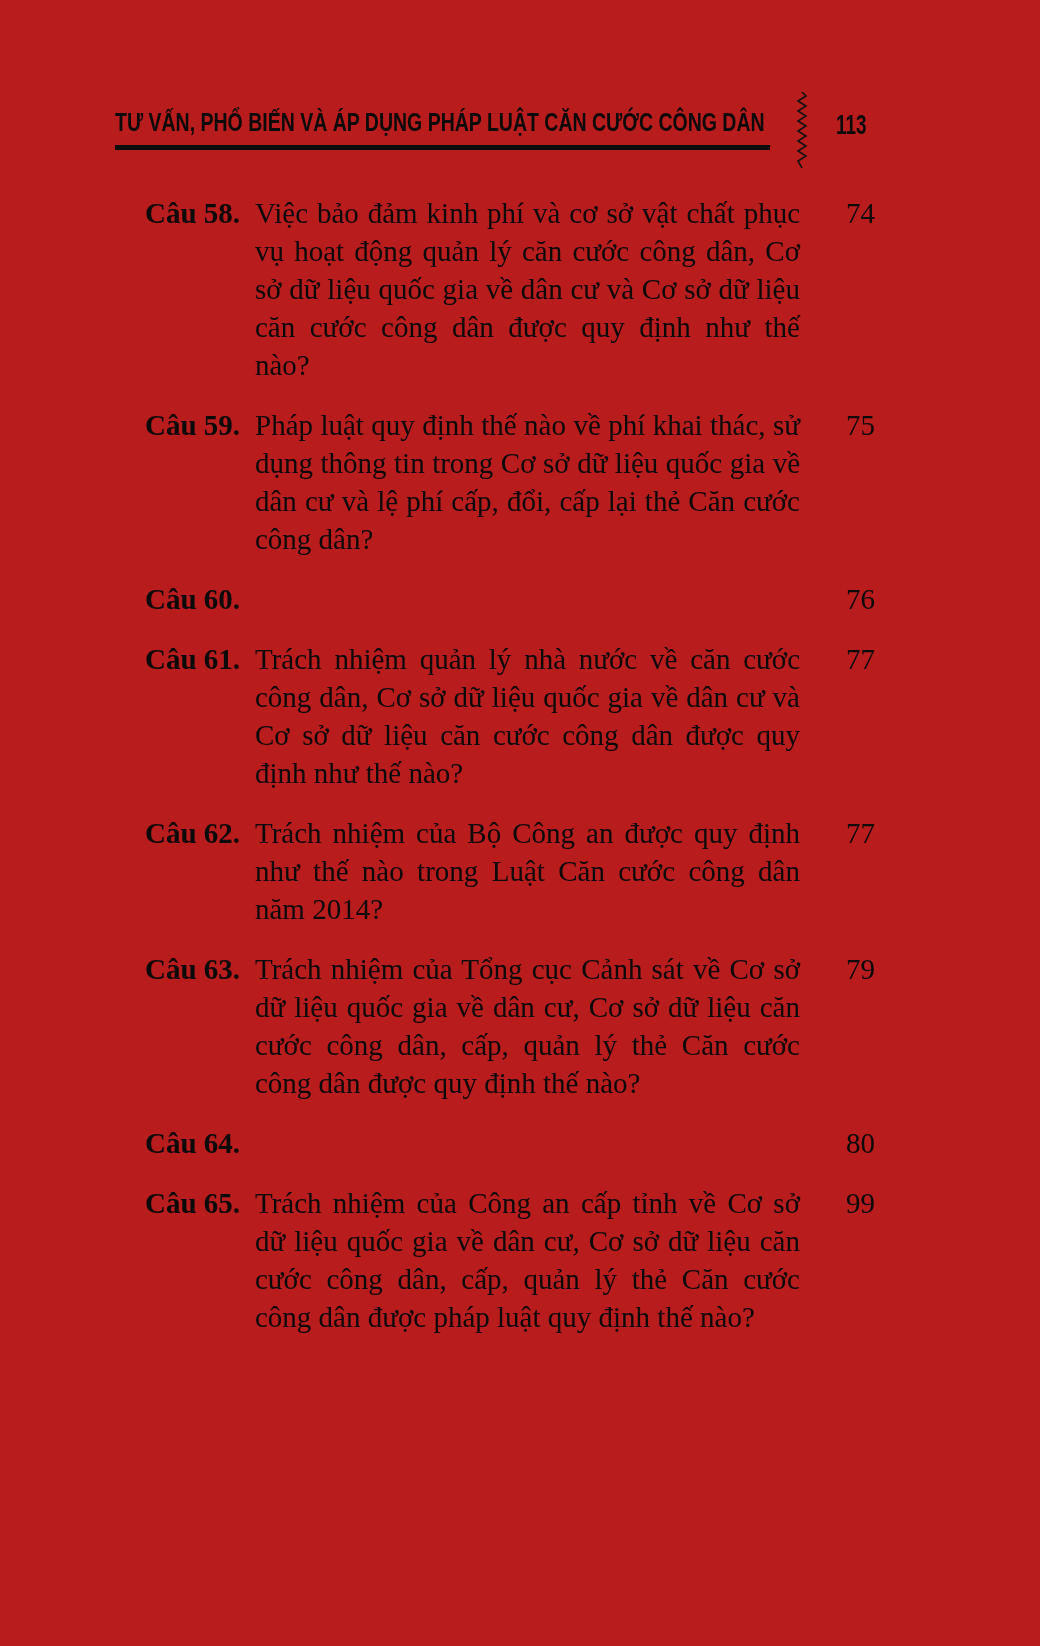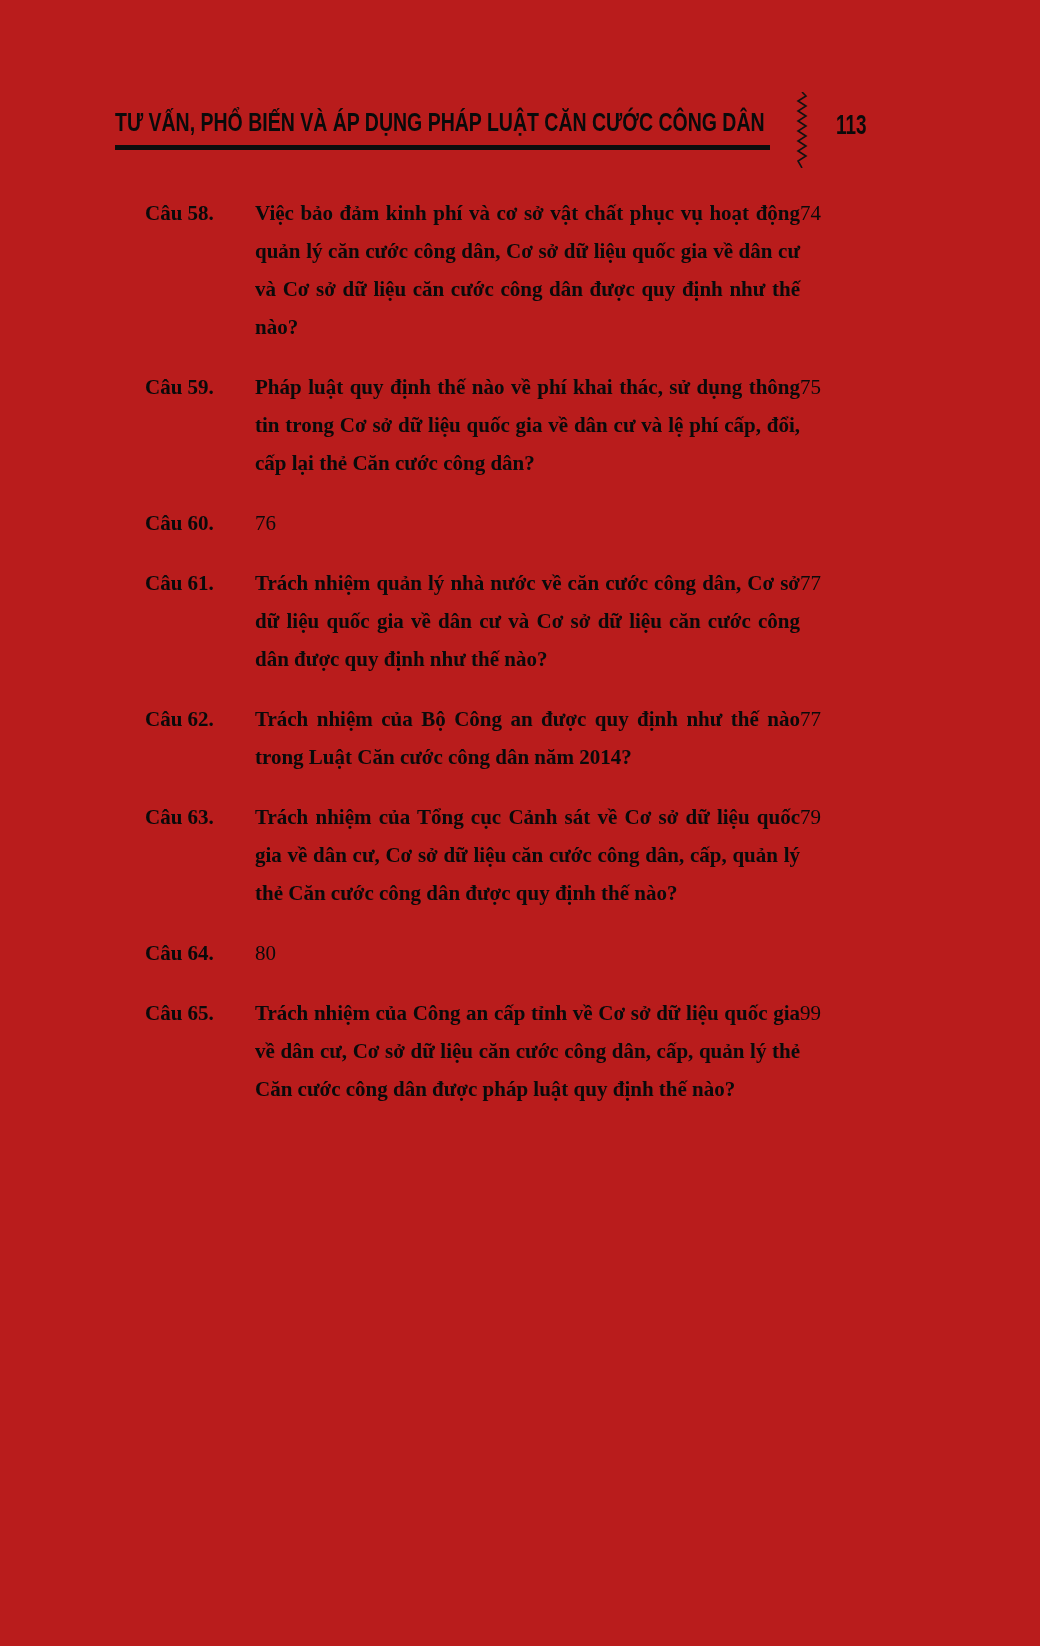--- a/index.html
+++ b/index.html
@@ -60,37 +60,37 @@
   .toc {
     position: absolute;
     top: 194px;
     left: 145px;
     width: 730px;
   }
   .entry {
     display: flex;
     align-items: flex-start;
     margin-bottom: 22px;
-    font-size: 21px;
+    font-size: 29px;
     line-height: 38px;
   }
   .entry-label {
     width: 110px;
     flex: 0 0 110px;
     font-weight: bold;
     white-space: nowrap;
   }
   .entry-text {
     width: 545px;
     flex: 0 0 545px;
     text-align: justify;
-    font-weight: bold;
   }
   .entry-page {
     flex: 1 1 auto;
+    text-align: right;
   }
 </style>
 </head>
 <body>
 
 <div class="page">
 
   <div class="header-title">TƯ VẤN, PHỔ BIẾN VÀ ÁP DỤNG PHÁP LUẬT CĂN CƯỚC CÔNG DÂN</div>
   <div class="header-rule"></div>
   <svg class="ornament" viewBox="0 0 14 76" xmlns="http://www.w3.org/2000/svg">

